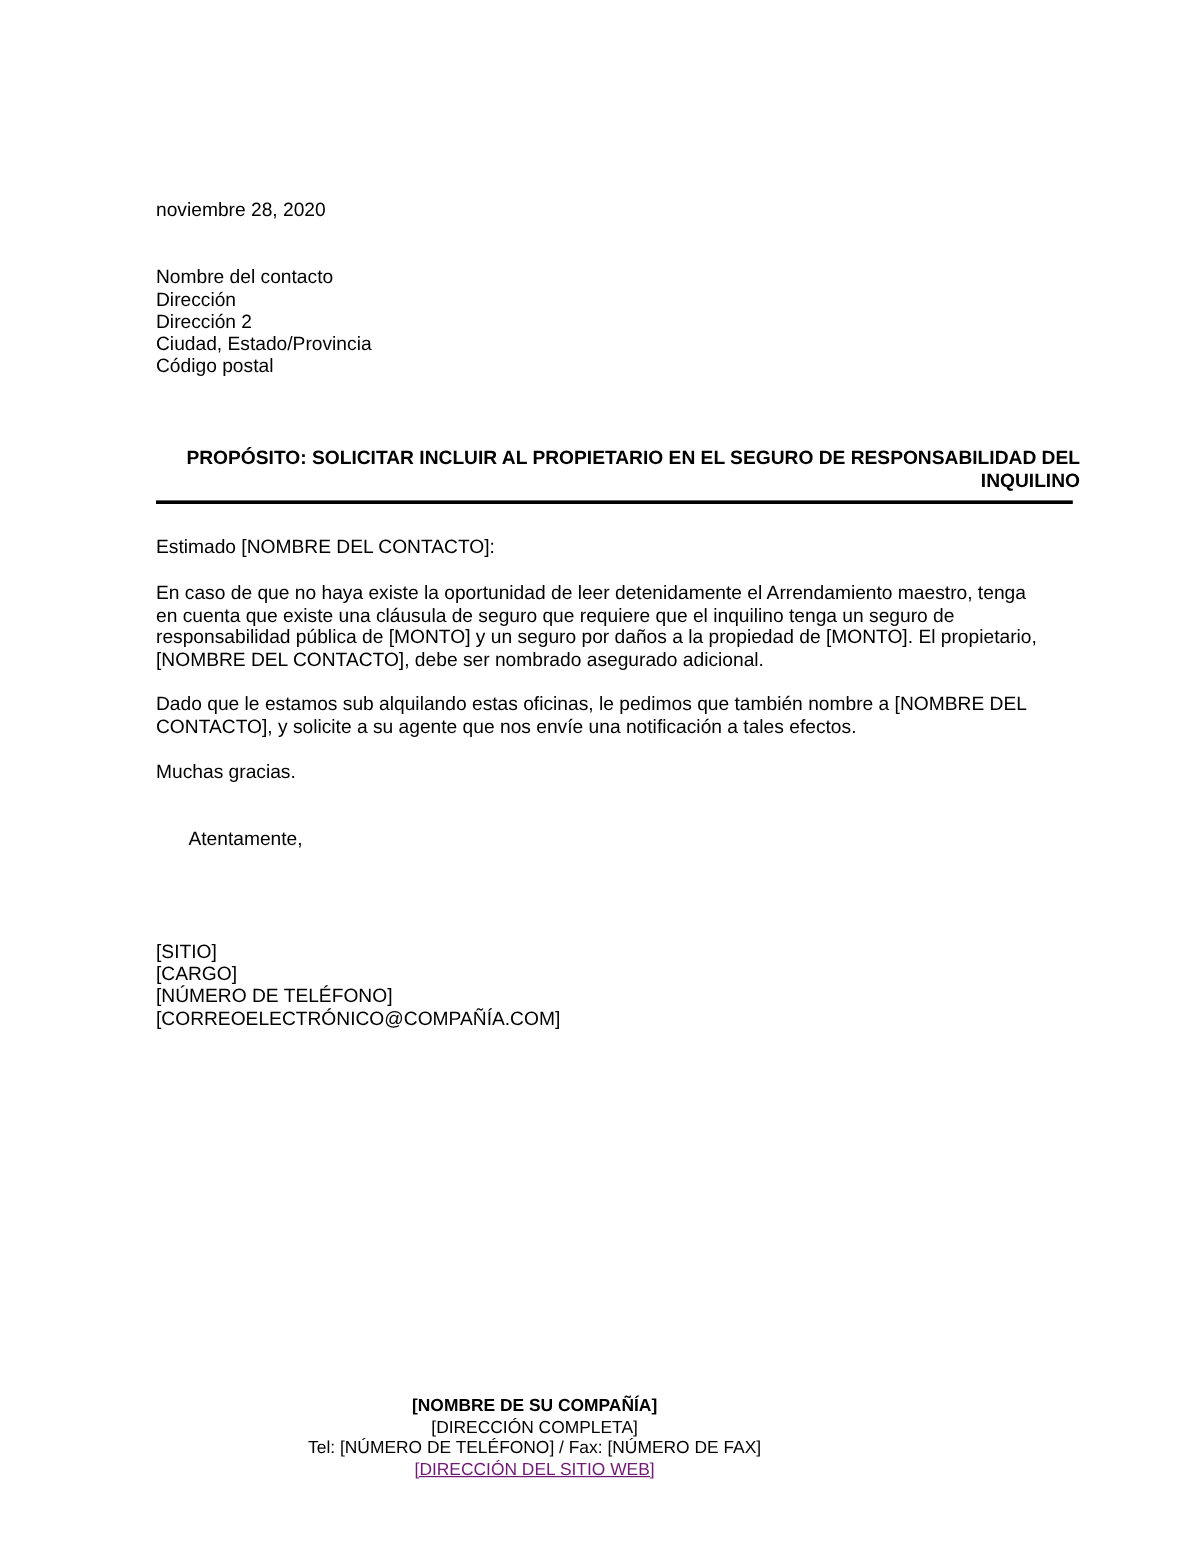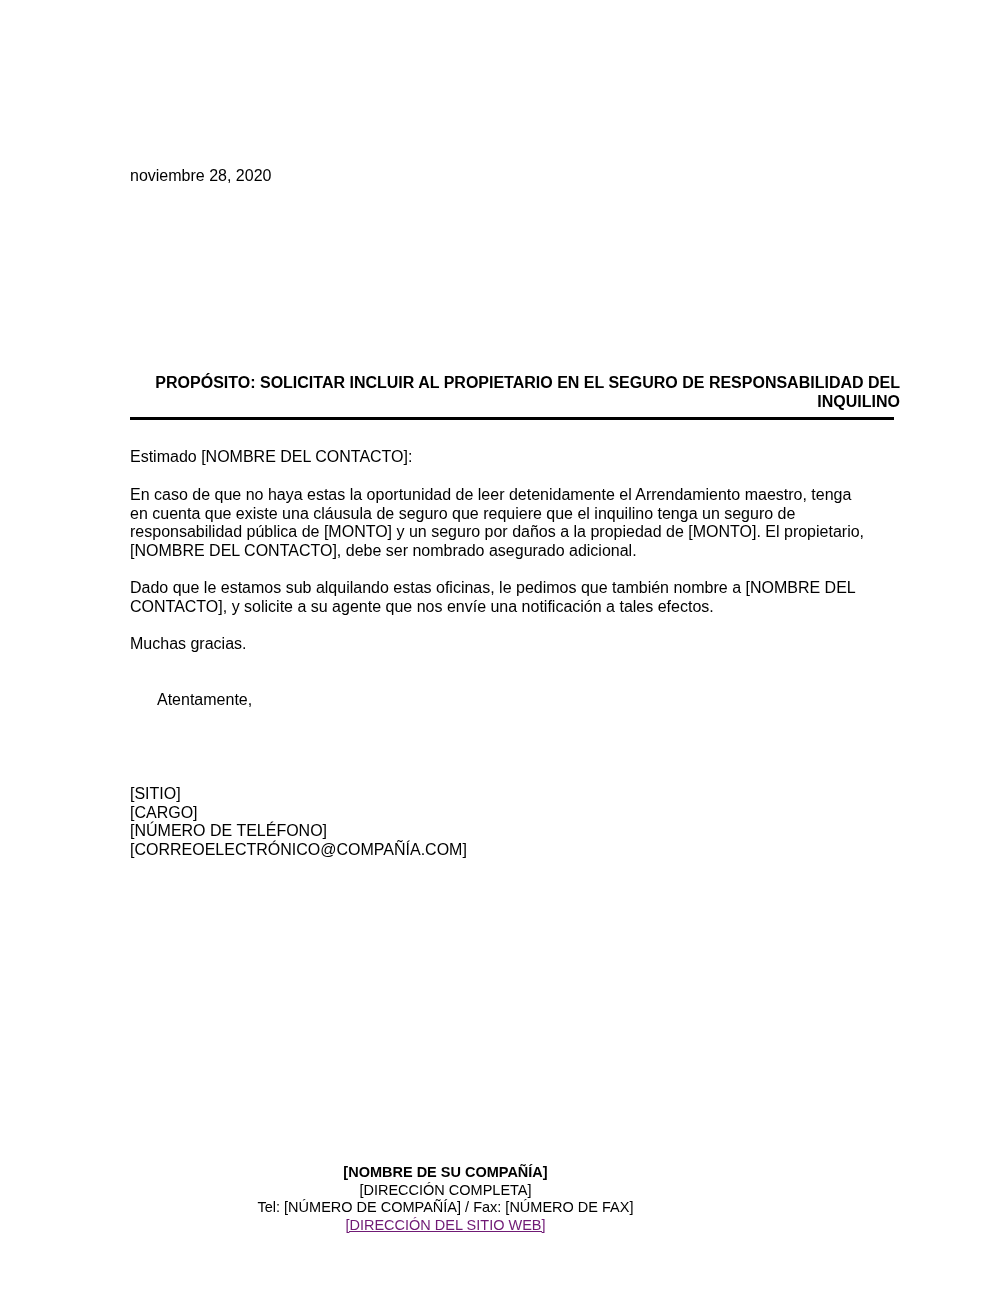--- a/index.html
+++ b/index.html
@@ -17,28 +17,35 @@
     .footer .bold { font-weight: bold; }
     .footer a { color: #701a75; text-decoration: underline; }
   </style>
 </head>
 <body>
 
 <div class="page">
 
   <div class="txt" style="top:167px;">noviembre 28, 2020</div>
 
+  <div class="block" style="top:223px;">
+    <div>Nombre del contacto</div>
+    <div>Dirección</div>
+    <div>Dirección 2</div>
+    <div>Ciudad, Estado/Provincia</div>
+    <div>Código postal</div>
+  </div>
 
   <div class="purpose">PROPÓSITO: SOLICITAR INCLUIR AL PROPIETARIO EN EL SEGURO DE RESPONSABILIDAD DEL INQUILINO</div>
   <div class="rule"></div>
 
   <div class="txt" style="top:448px;">Estimado [NOMBRE DEL CONTACTO]:</div>
 
   <div class="para" style="top:486px;">
-    <div>En caso de que no haya estas la oportunidad de leer detenidamente el Arrendamiento maestro, tenga</div>
+    <div>En caso de que no haya existe la oportunidad de leer detenidamente el Arrendamiento maestro, tenga</div>
     <div>en cuenta que existe una cláusula de seguro que requiere que el inquilino tenga un seguro de</div>
     <div>responsabilidad pública de [MONTO] y un seguro por daños a la propiedad de [MONTO]. El propietario,</div>
     <div>[NOMBRE DEL CONTACTO], debe ser nombrado asegurado adicional.</div>
   </div>
 
   <div class="para" style="top:579px;">
     <div>Dado que le estamos sub alquilando estas oficinas, le pedimos que también  nombre a [NOMBRE DEL</div>
     <div>CONTACTO], y solicite a su agente que nos envíe una notificación a tales efectos.</div>
   </div>
 
@@ -49,17 +56,17 @@
   <div class="block" style="top:785px;">
     <div>[SITIO]</div>
     <div>[CARGO]</div>
     <div>[NÚMERO DE TELÉFONO]</div>
     <div>[CORREOELECTRÓNICO@COMPAÑÍA.COM]</div>
   </div>
 
   <div class="footer">
     <div class="bold">[NOMBRE DE SU COMPAÑÍA]</div>
     <div>[DIRECCIÓN COMPLETA]</div>
-    <div>Tel: [NÚMERO DE COMPAÑÍA] / Fax: [NÚMERO DE FAX]</div>
+    <div>Tel: [NÚMERO DE TELÉFONO] / Fax: [NÚMERO DE FAX]</div>
     <div><a href="#">[DIRECCIÓN DEL SITIO WEB]</a></div>
   </div>
 
 </div>
 
 </body></html>

